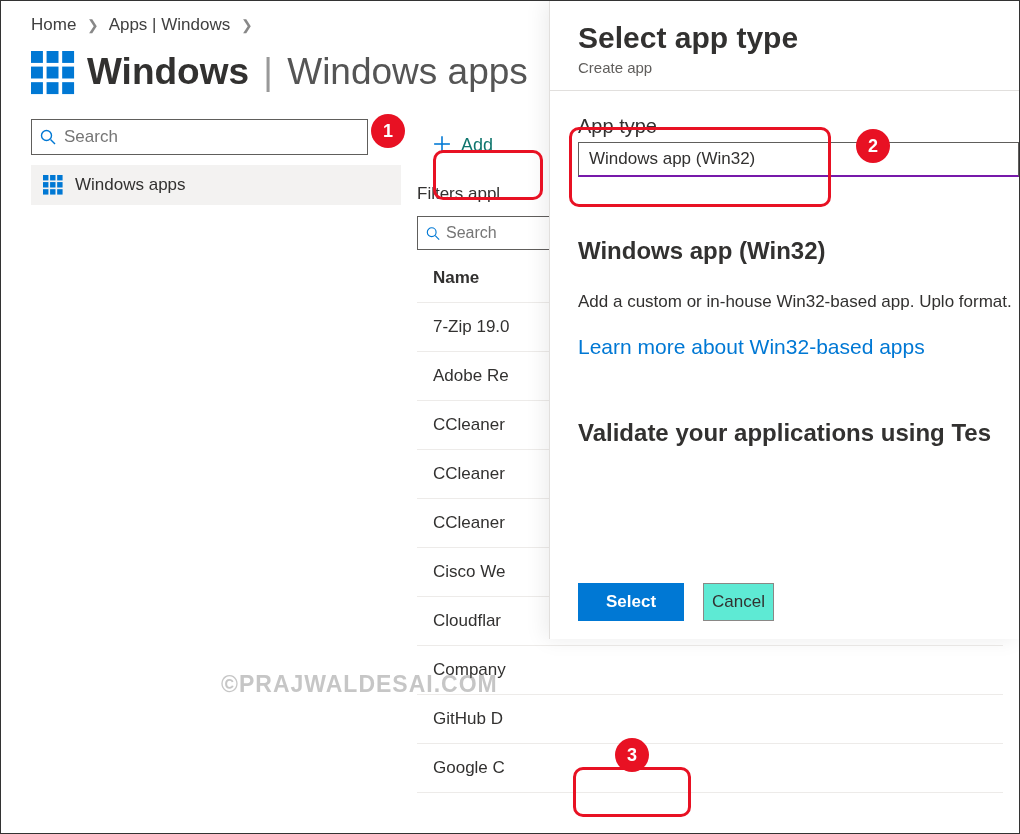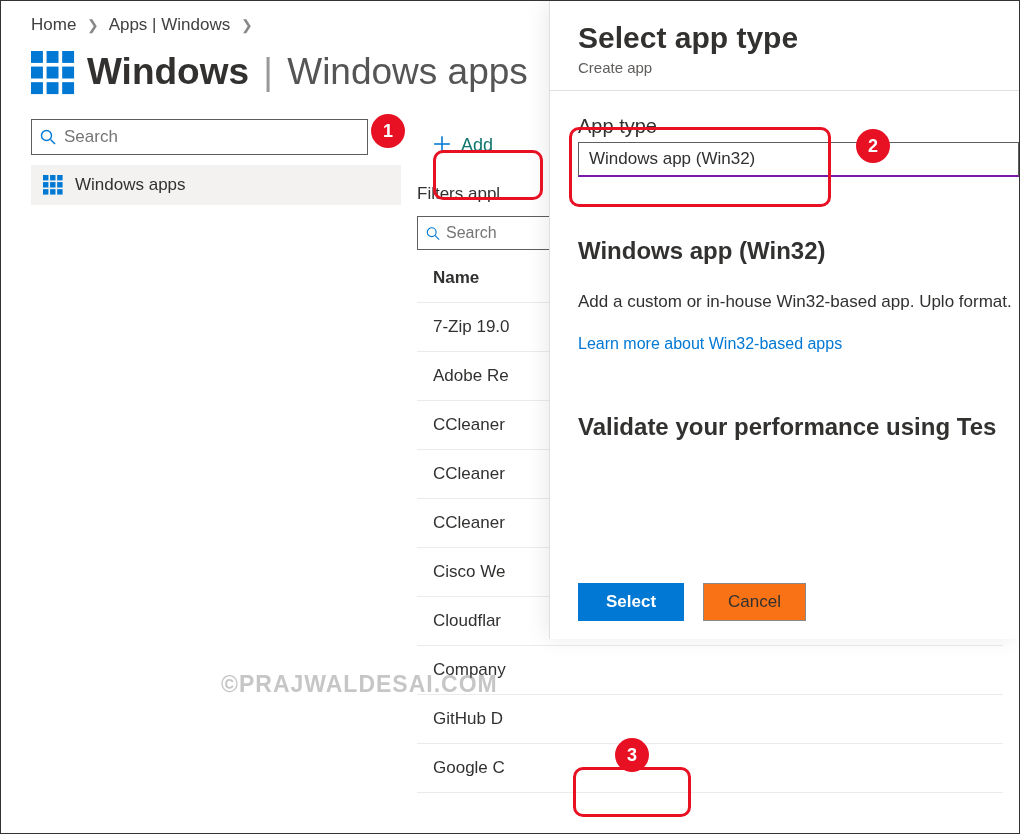--- a/index.html
+++ b/index.html
@@ -43,25 +43,25 @@
 .panel { position: absolute; top: 0; right: 0; width: 470px; height: 638px; background: #fff; border-left: 1px solid #e1dfdd; padding: 20px 0 0 28px; box-shadow: -4px 0 20px rgba(0,0,0,0.08); }
 .panel h1 { font-size: 30px; font-weight: 700; margin-bottom: 4px; color: #323130; }
 .panel .subtitle { font-size: 15px; color: #605e5c; margin-bottom: 14px; }
 .panel-divider { border-bottom: 1px solid #e1dfdd; margin: 0 0 24px -28px; }
 
 .field-label { font-size: 20px; color: #323130; margin-bottom: 4px; }
 .dropdown { border: 1px solid #605e5c; padding: 6px 10px; font-size: 17px; width: 100%; background: #fff; cursor: pointer; border-bottom: 2px solid #7719aa; }
 
 .panel h2 { font-size: 24px; font-weight: 700; margin: 60px 0 24px; }
 .panel p { font-size: 17px; line-height: 1.5; margin-bottom: 20px; }
-.panel .link { color: #0078d4; text-decoration: none; cursor: pointer; font-size: 16px; }
+.panel .link { color: #0078d4; text-decoration: none; cursor: pointer; font-size: 21px; }
 
 .panel-footer { position: absolute; bottom: 18px; left: 28px; display: flex; gap: 19px; }
 .btn-primary { background: #0078d4; color: #fff; border: none; padding: 9px 28px; font-size: 17px; font-weight: 600; cursor: pointer; }
-.btn-secondary { background: #f97316; color: #323130; border: 1px solid #8a8886; padding: 8px 24px; font-size: 17px; cursor: pointer; }
+.btn-secondary { background: #5eead4; color: #323130; border: 1px solid #8a8886; padding: 8px 8px; font-size: 17px; cursor: pointer; }
 
 .callout { position: absolute; border: 3px solid #e81123; border-radius: 10px; pointer-events: none; }
 .badge { position: absolute; width: 34px; height: 34px; background: #e81123; border-radius: 50%; color: #fff; font-weight: 700; display: flex; align-items: center; justify-content: center; font-size: 18px; pointer-events: none; }
 
 .watermark { position: absolute; left: 220px; top: 670px; font-size: 23px; font-weight: 700; color: rgba(128,128,128,0.45); letter-spacing: 1px; pointer-events: none; }
 </style>
 </head>
 <body>
 
 <div class="breadcrumb">
@@ -160,21 +160,21 @@
 
 <div class="panel">
   <h1>Select app type</h1>
   <div class="subtitle">Create app</div>
   <div class="panel-divider"></div>
   <div class="field-label">App type</div>
   <div class="dropdown">Windows app (Win32)</div>
   <h2>Windows app (Win32)</h2>
   <p>Add a custom or in-house Win32-based app. Uplo format.</p>
   <a class="link">Learn more about Win32-based apps</a>
-  <h2>Validate your performance using Tes</h2>
+  <h2>Validate your applications using Tes</h2>
   <div class="panel-footer">
     <button class="btn-primary">Select</button>
     <button class="btn-secondary">Cancel</button>
   </div>
 </div>
 
 <div class="callout" style="left:432px; top:149px; width:110px; height:50px;"></div>
 <div class="badge" style="left:370px; top:113px;">1</div>
 <div class="callout" style="left:568px; top:126px; width:262px; height:80px;"></div>
 <div class="badge" style="left:855px; top:128px;">2</div>

